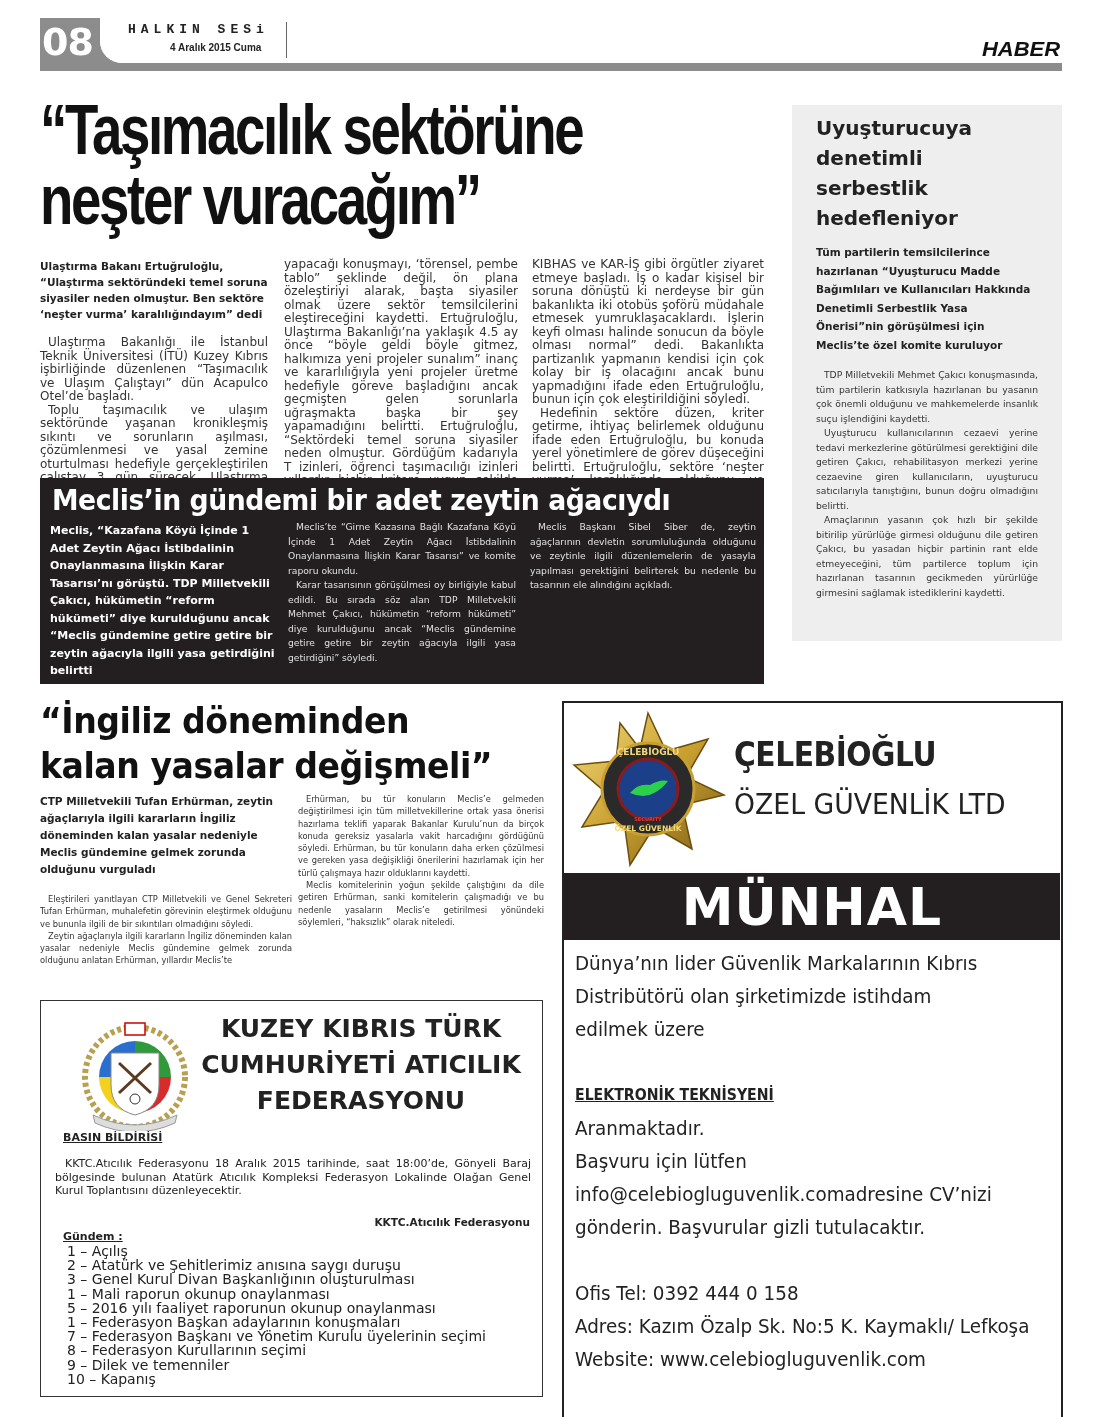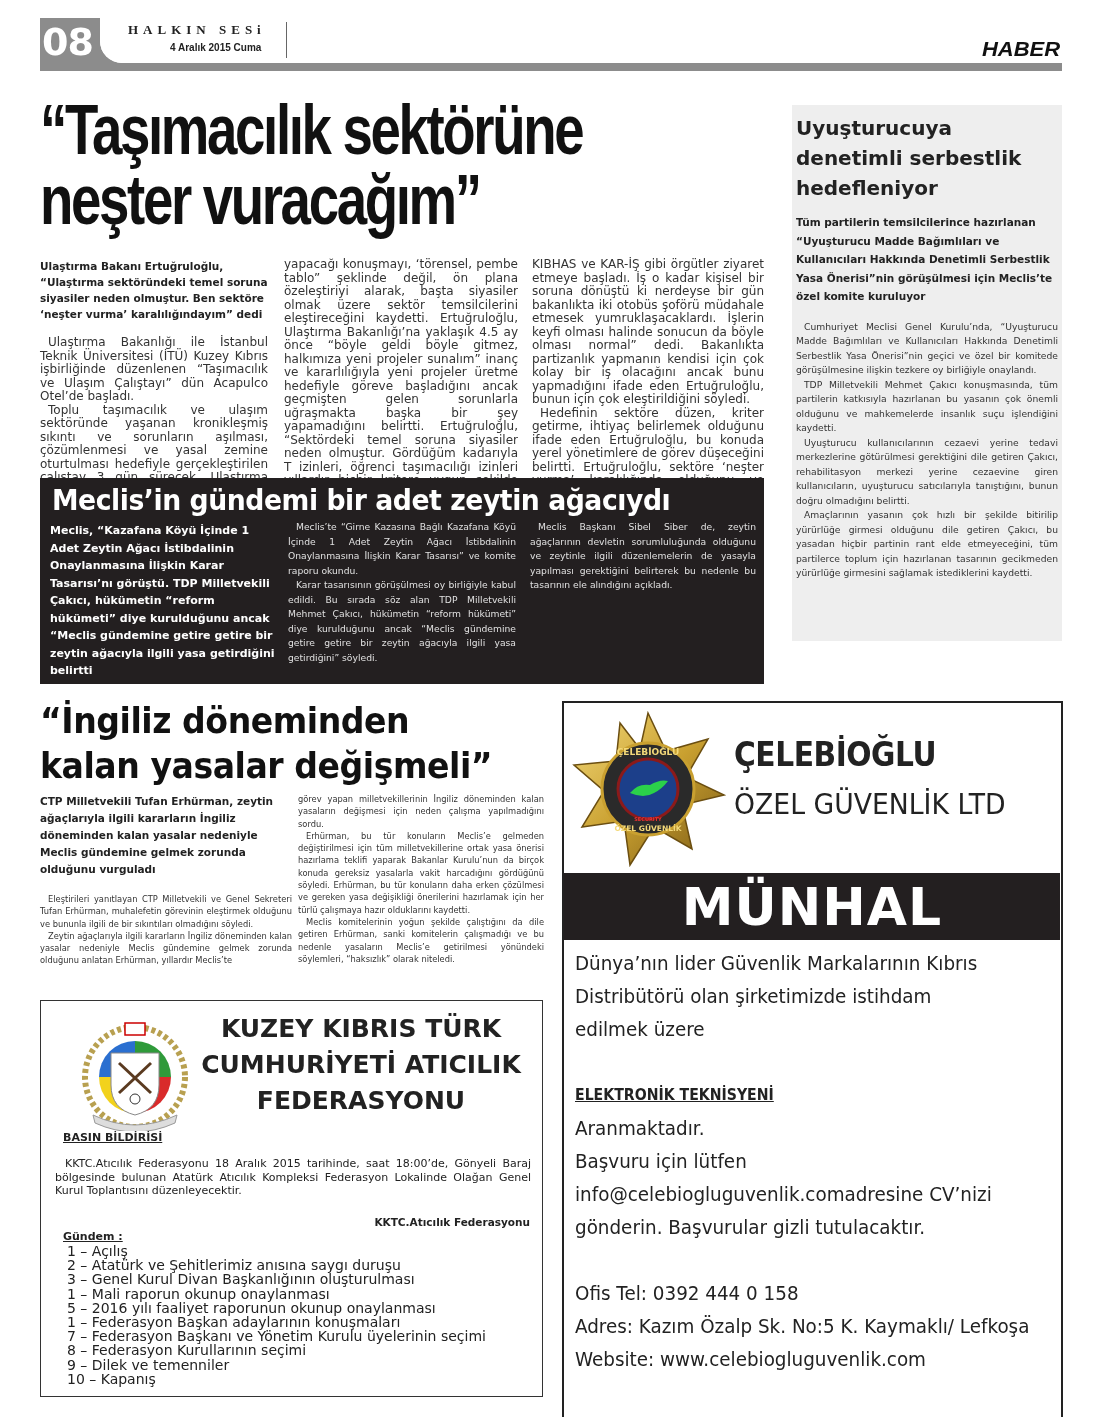--- a/index.html
+++ b/index.html
@@ -5,38 +5,38 @@
   * { box-sizing: border-box; margin: 0; padding: 0; }
   html, body { width: 1102px; height: 1417px; background: #ffffff; overflow: hidden; }
   body { position: relative; font-family: "DejaVu Sans", sans-serif; color: #1a1a1a; }
   .abs { position: absolute; }
 
   
   .hdr-bar { left: 40px; top: 18px; width: 1022px; height: 53px; background: #8c8c8c; }
   .hdr-white { left: 100px; top: 18px; width: 962px; height: 45px; background: #fff; border-radius: 0 0 0 22px; }
   .hdr-white2 { left: 100px; top: 18px; width: 30px; height: 45px; background: #fff; border-radius: 22px 0 0 22px; }
   .page-num { left: 42px; top: 20px; font-family: "DejaVu Sans", sans-serif; font-weight: bold; font-size: 38px; color: #fff; letter-spacing: -1px; line-height: 44px; }
-  .paper-name { left: 128px; top: 22px; font-family: Liberation Serif, serif; font-weight: bold; font-size: 13px; letter-spacing: 5px; color: #222; }
+  .paper-name { left: 128px; top: 22px; font-family: Liberation Mono, monospace; font-weight: bold; font-size: 13px; letter-spacing: 5px; color: #222; }
   .issue-date { left: 170px; top: 42px; font-family: "Liberation Sans", sans-serif; font-weight: bold; font-size: 10px; color: #222; }
   .hdr-divider { left: 286px; top: 22px; width: 1px; height: 36px; background: #666; }
   .section-label { right: 42px; top: 38px; font-family: "Liberation Sans", sans-serif; font-weight: bold; font-style: italic; font-size: 20px; color: #111; letter-spacing: 0px; transform: scaleX(1.1); transform-origin: right; }
 
   
   .headline-1 { left: 40px; top: 95px; width: 740px; font-family: "Liberation Sans", sans-serif; font-weight: bold; font-size: 70px; line-height: 70px; letter-spacing: -3px; color: #111; transform: scaleX(0.78); transform-origin: left top; width: 960px; }
 
   .lead { font-family: "DejaVu Sans", sans-serif; font-weight: bold; font-size: 10.5px; line-height: 16px; color: #222; }
   .body-text { font-family: "DejaVu Sans", sans-serif; font-size: 12px; line-height: 13.5px; color: #333; text-align: justify; }
   .body-text p { text-indent: 8px; }
 
   .col1 { left: 40px; top: 258px; width: 228px; }
   .col2 { left: 284px; top: 258px; width: 234px; }
   .col3 { left: 532px; top: 258px; width: 232px; }
 
   
-  .sidebar { left: 792px; top: 105px; width: 270px; height: 536px; background: #eeeeee; padding: 8px 4px; }
+  .sidebar { left: 792px; top: 105px; width: 270px; height: 536px; background: #eeeeee; padding: 8px 24px; }
   .sidebar h2 { font-family: "DejaVu Sans", sans-serif; font-weight: bold; font-size: 20px; line-height: 30px; color: #222; }
   .sidebar .lead { font-size: 10.5px; line-height: 18.5px; margin-top: 10px; }
   .sidebar .body-text { margin-top: 14px; font-size: 9.2px; line-height: 14.5px; }
 
   
   .meclis-box { left: 40px; top: 478px; width: 724px; height: 206px; background: #231f20; color: #fff; }
   .meclis-title { left: 12px; top: 2px; font-family: "DejaVu Sans", sans-serif; font-weight: bold; font-size: 29px; line-height: 40px; color: #fff; letter-spacing: -0.5px; transform: scaleX(0.92); transform-origin: left; white-space: nowrap; }
   .meclis-lead { left: 10px; top: 44px; width: 225px; font-family: "DejaVu Sans", sans-serif; font-weight: bold; font-size: 11px; line-height: 17.5px; color: #fff; }
   .meclis-col2 { left: 248px; top: 42px; width: 228px; color: #ddd; }
   .meclis-col3 { left: 490px; top: 42px; width: 226px; color: #ddd; }
@@ -99,21 +99,20 @@
 </div>
 <div class="abs col3 body-text">
   <p style="text-indent:0">KIBHAS ve KAR-İŞ gibi örgütler ziyaret etmeye başladı. İş o kadar kişisel bir soruna dönüştü ki nerdeyse bir gün bakanlıkta iki otobüs şoförü müdahale etmesek yumruklaşacaklardı. İşlerin keyfi olması halinde sonucun da böyle olması normal” dedi. Bakanlıkta partizanlık yapmanın kendisi için çok kolay bir iş olacağını ancak bunu yapmadığını ifade eden Ertuğruloğlu, bunun için çok eleştirildiğini söyledi.</p>
   <p>Hedefinin sektöre düzen, kriter getirme, ihtiyaç belirlemek olduğunu ifade eden Ertuğruloğlu, bu konuda yerel yönetimlere de görev düşeceğini belirtti. Ertuğruloğlu, sektöre ‘neşter vurma’ karalılığında olduğunu ve bunu büyük bir mutlulukla yapacağını söyledi.</p>
 </div>
 
 <div class="abs sidebar">
   <h2>Uyuşturucuya denetimli serbestlik hedefleniyor</h2>
   <div class="lead">Tüm partilerin temsilcilerince hazırlanan “Uyuşturucu Madde Bağımlıları ve Kullanıcıları Hakkında Denetimli Serbestlik Yasa Önerisi”nin görüşülmesi için Meclis’te özel komite kuruluyor</div>
   <div class="body-text">
-    <p>Cumhuriyet Meclisi Genel Kurulu’nda, “Uyuşturucu Madde Bağımlıları ve Kullanıcıları Hakkında Denetimli Serbestlik Yasa Önerisi”nin geçici ve özel bir komitede görüşülmesine ilişkin tezkere oy birliğiyle onaylandı.</p>
     <p>TDP Milletvekili Mehmet Çakıcı konuşmasında, tüm partilerin katkısıyla hazırlanan bu yasanın çok önemli olduğunu ve mahkemelerde insanlık suçu işlendiğini kaydetti.</p>
     <p>Uyuşturucu kullanıcılarının cezaevi yerine tedavi merkezlerine götürülmesi gerektiğini dile getiren Çakıcı, rehabilitasyon merkezi yerine cezaevine giren kullanıcıların, uyuşturucu satıcılarıyla tanıştığını, bunun doğru olmadığını belirtti.</p>
     <p>Amaçlarının yasanın çok hızlı bir şekilde bitirilip yürürlüğe girmesi olduğunu dile getiren Çakıcı, bu yasadan hiçbir partinin rant elde etmeyeceğini, tüm partilerce toplum için hazırlanan tasarının gecikmeden yürürlüğe girmesini sağlamak istediklerini kaydetti.</p>
   </div>
 </div>
 
 <div class="abs meclis-box">
   <div class="abs meclis-title">Meclis’in gündemi bir adet zeytin ağacıydı</div>
   <div class="abs meclis-lead">Meclis, “Kazafana Köyü İçinde 1 Adet Zeytin Ağacı İstibdalinin Onaylanmasına İlişkin Karar Tasarısı’nı görüştü. TDP Milletvekili Çakıcı, hükümetin “reform hükümeti” diye kurulduğunu ancak “Meclis gündemine getire getire bir zeytin ağacıyla ilgili yasa getirdiğini belirtti</div>
   <div class="abs meclis-col2 body-text">
@@ -128,21 +127,20 @@
 <div class="abs headline-2">
   <div>“İngiliz döneminden</div>
   <div>kalan yasalar değişmeli”</div>
 </div>
 <div class="abs lead ing-lead">CTP Milletvekili Tufan Erhürman, zeytin ağaçlarıyla ilgili kararların İngiliz döneminden kalan yasalar nedeniyle Meclis gündemine gelmek zorunda olduğunu vurguladı</div>
 <div class="abs body-text ing-body1">
   <p>Eleştirileri yanıtlayan CTP Milletvekili ve Genel Sekreteri Tufan Erhürman, muhalefetin görevinin eleştirmek olduğunu ve bununla ilgili de bir sıkıntıları olmadığını söyledi.</p>
   <p>Zeytin ağaçlarıyla ilgili kararların İngiliz döneminden kalan yasalar nedeniyle Meclis gündemine gelmek zorunda olduğunu anlatan Erhürman, yıllardır Meclis’te</p>
 </div>
 <div class="abs body-text ing-body2">
-  <p style="text-indent:0">görev yapan milletvekillerinin İngiliz döneminden kalan yasaların değişmesi için neden çalışma yapılmadığını sordu.</p>
   <p>Erhürman, bu tür konuların Meclis’e gelmeden değiştirilmesi için tüm milletvekillerine ortak yasa önerisi hazırlama teklifi yaparak Bakanlar Kurulu’nun da birçok konuda gereksiz yasalarla vakit harcadığını gördüğünü söyledi. Erhürman, bu tür konuların daha erken çözülmesi ve gereken yasa değişikliği önerilerini hazırlamak için her türlü çalışmaya hazır olduklarını kaydetti.</p>
   <p>Meclis komitelerinin yoğun şekilde çalıştığını da dile getiren Erhürman, sanki komitelerin çalışmadığı ve bu nedenle yasaların Meclis’e getirilmesi yönündeki söylemleri, “haksızlık” olarak niteledi.</p>
 </div>
 
 <div class="abs fed-ad">
   <div class="abs fed-logo">
     <svg width="112" height="112" viewBox="0 0 112 112">
       <circle cx="56" cy="58" r="50" fill="none" stroke="#b8a050" stroke-width="6" stroke-dasharray="4 3"></circle>
       <path d="M20 58 A36 36 0 0 1 56 22 L56 58 Z" fill="#2a6fd0"></path>
       <path d="M56 22 A36 36 0 0 1 92 58 L56 58 Z" fill="#2f9a3a"></path>

